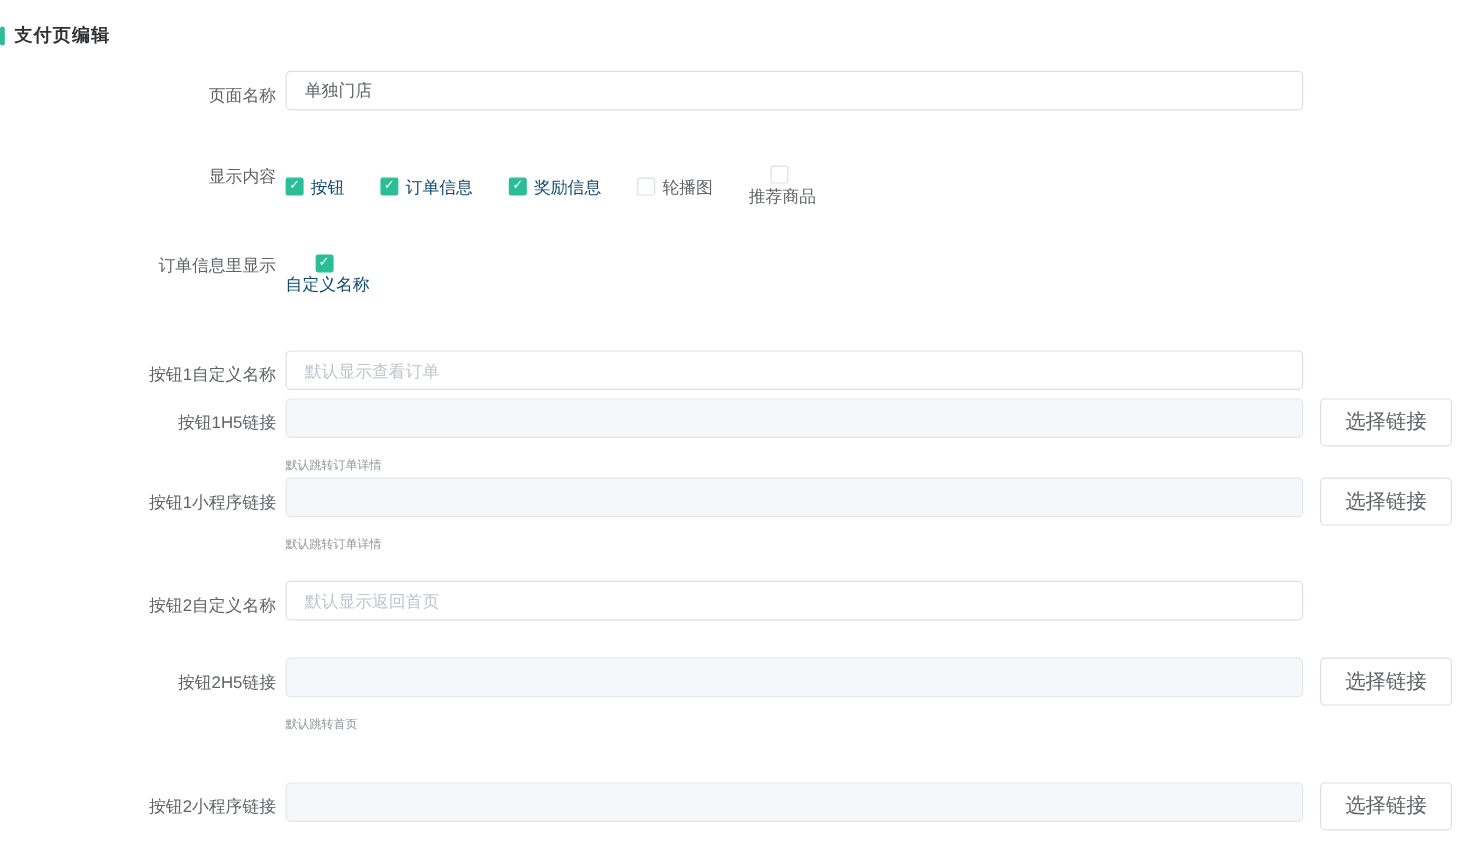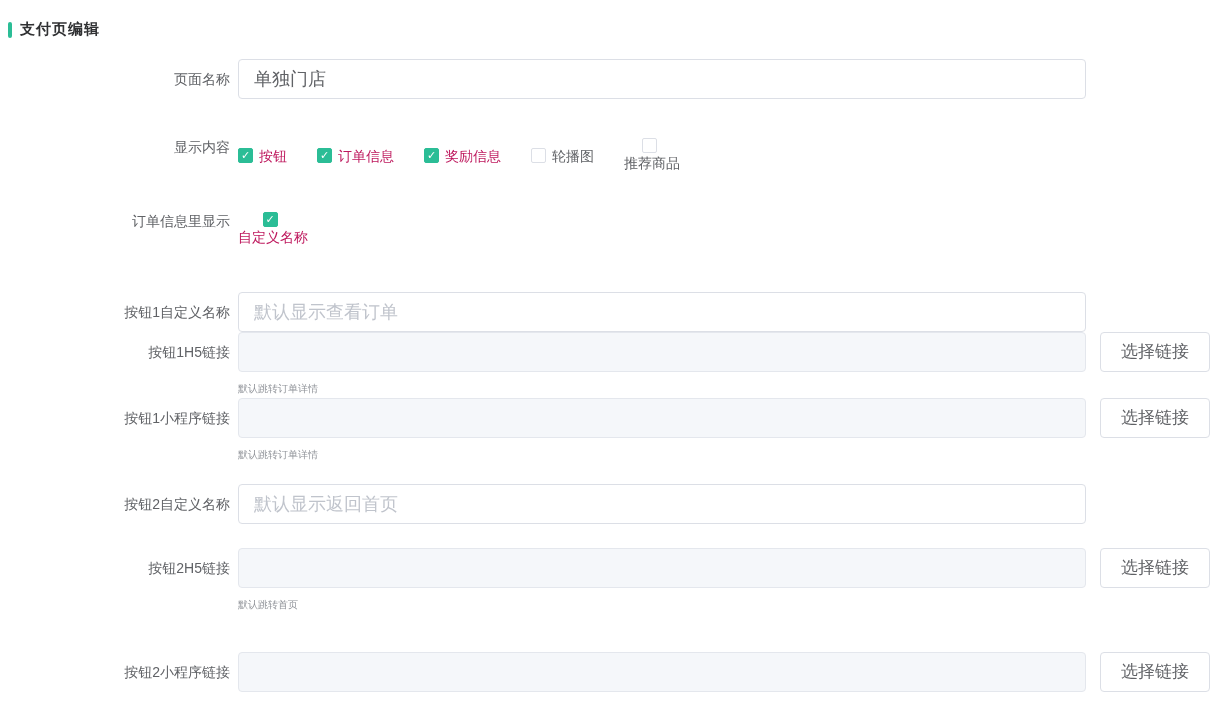--- a/index.html
+++ b/index.html
@@ -9,21 +9,20 @@
     font-family: "Liberation Sans", "DejaVu Sans", sans-serif;
     font-size: 14px;
     color: #606266;
     overflow: hidden;
   }
   .page { padding-top: 20px; }
 
   
   .section-title {
     display: flex; align-items: center;
-    padding-left: 8px;
     margin-bottom: 20px;
   }
   .section-title .bar {
     width: 4px; height: 16px;
     border-radius: 2px;
     background: #2bbd96;
     margin-right: 8px;
   }
   .section-title .txt {
     font-size: 15px; font-weight: bold; color: #303133;
@@ -47,25 +46,25 @@
   .form-content-col { margin-left: 8px; }
 
   .mb-38 { margin-bottom: 38px; }
   .mb-45 { margin-bottom: 45px; }
   .mb-26 { }
   .mb-24 { margin-bottom: 24px; }
   .mb-20 { margin-bottom: 20px; }
 
   
   .text-input {
-    width: 848px; height: 40px;
+    width: 848px; height: 33px;
     border: 1px solid #dcdfe6;
     border-radius: 4px;
     padding: 0 15px;
-    font-size: 18px;
+    font-size: 14px;
     color: #606266;
     outline: none;
     background: #ffffff;
     font-family: inherit;
   }
   .text-input::placeholder { color: #c0c4cc; }
   .text-input:disabled {
     background: #f5f7fa;
     border-color: #e4e7ed;
     cursor: not-allowed;
@@ -121,21 +120,21 @@
     line-height: 1;
     transform: translateY(-0.5px);
     display: none;
   }
   .checkbox-item.is-checked .checkbox-box {
     background: #2bbd96;
     border-color: #2bbd96;
   }
   .checkbox-item.is-checked .checkbox-box .check-glyph { display: block; }
   .checkbox-label { color: #606266; }
-  .checkbox-item.is-checked .checkbox-label { color: #be185d; }
+  .checkbox-item.is-checked .checkbox-label { color: #0c4a6e; }
 </style>
 </head>
 <body>
 
 <div class="page">
 
   <div class="section-title">
     <span class="bar"></span>
     <span class="txt">支付页编辑</span>
   </div>

